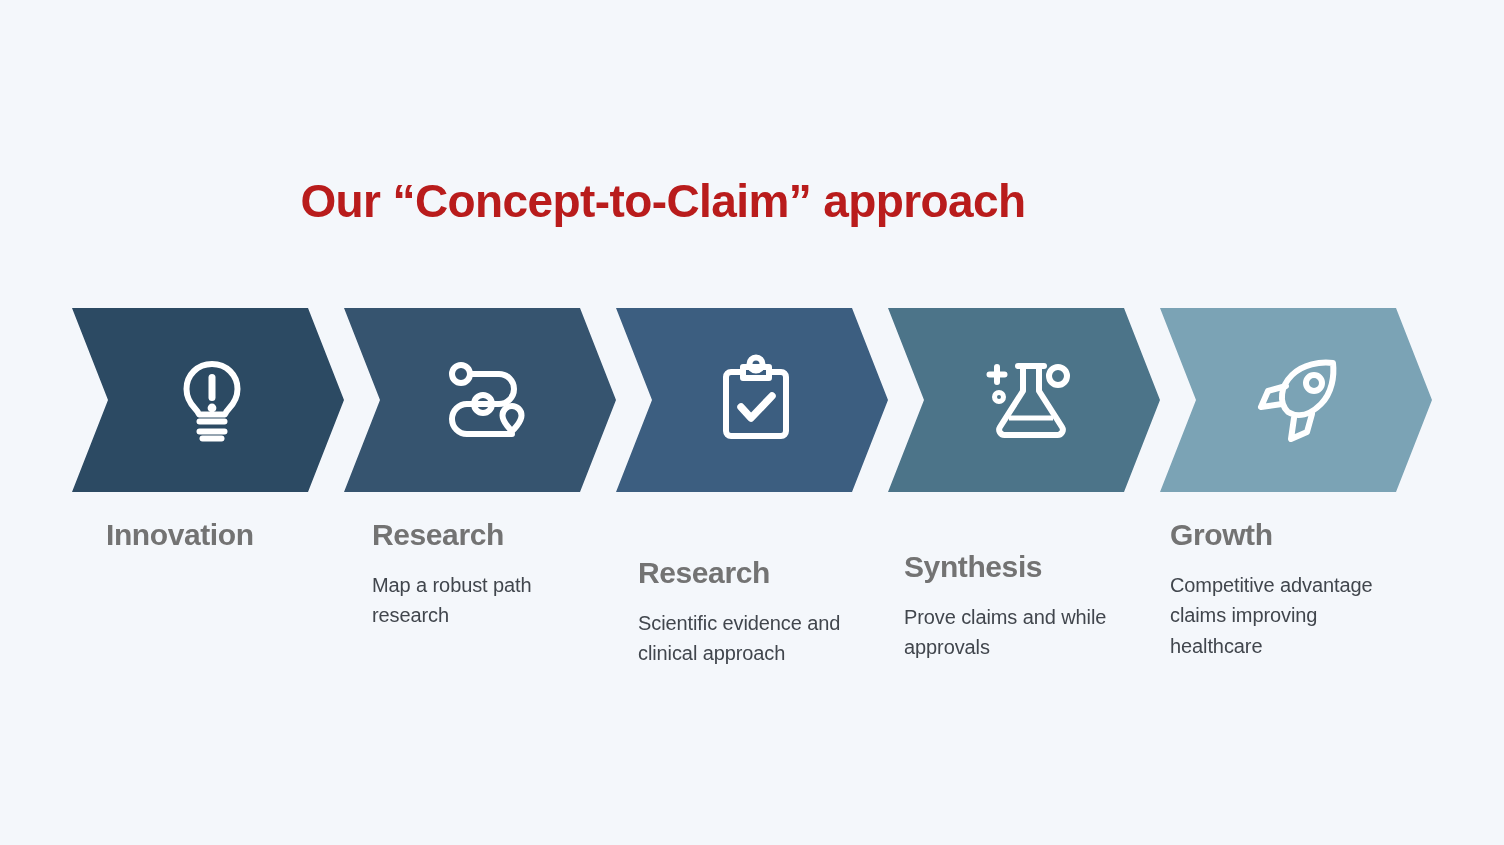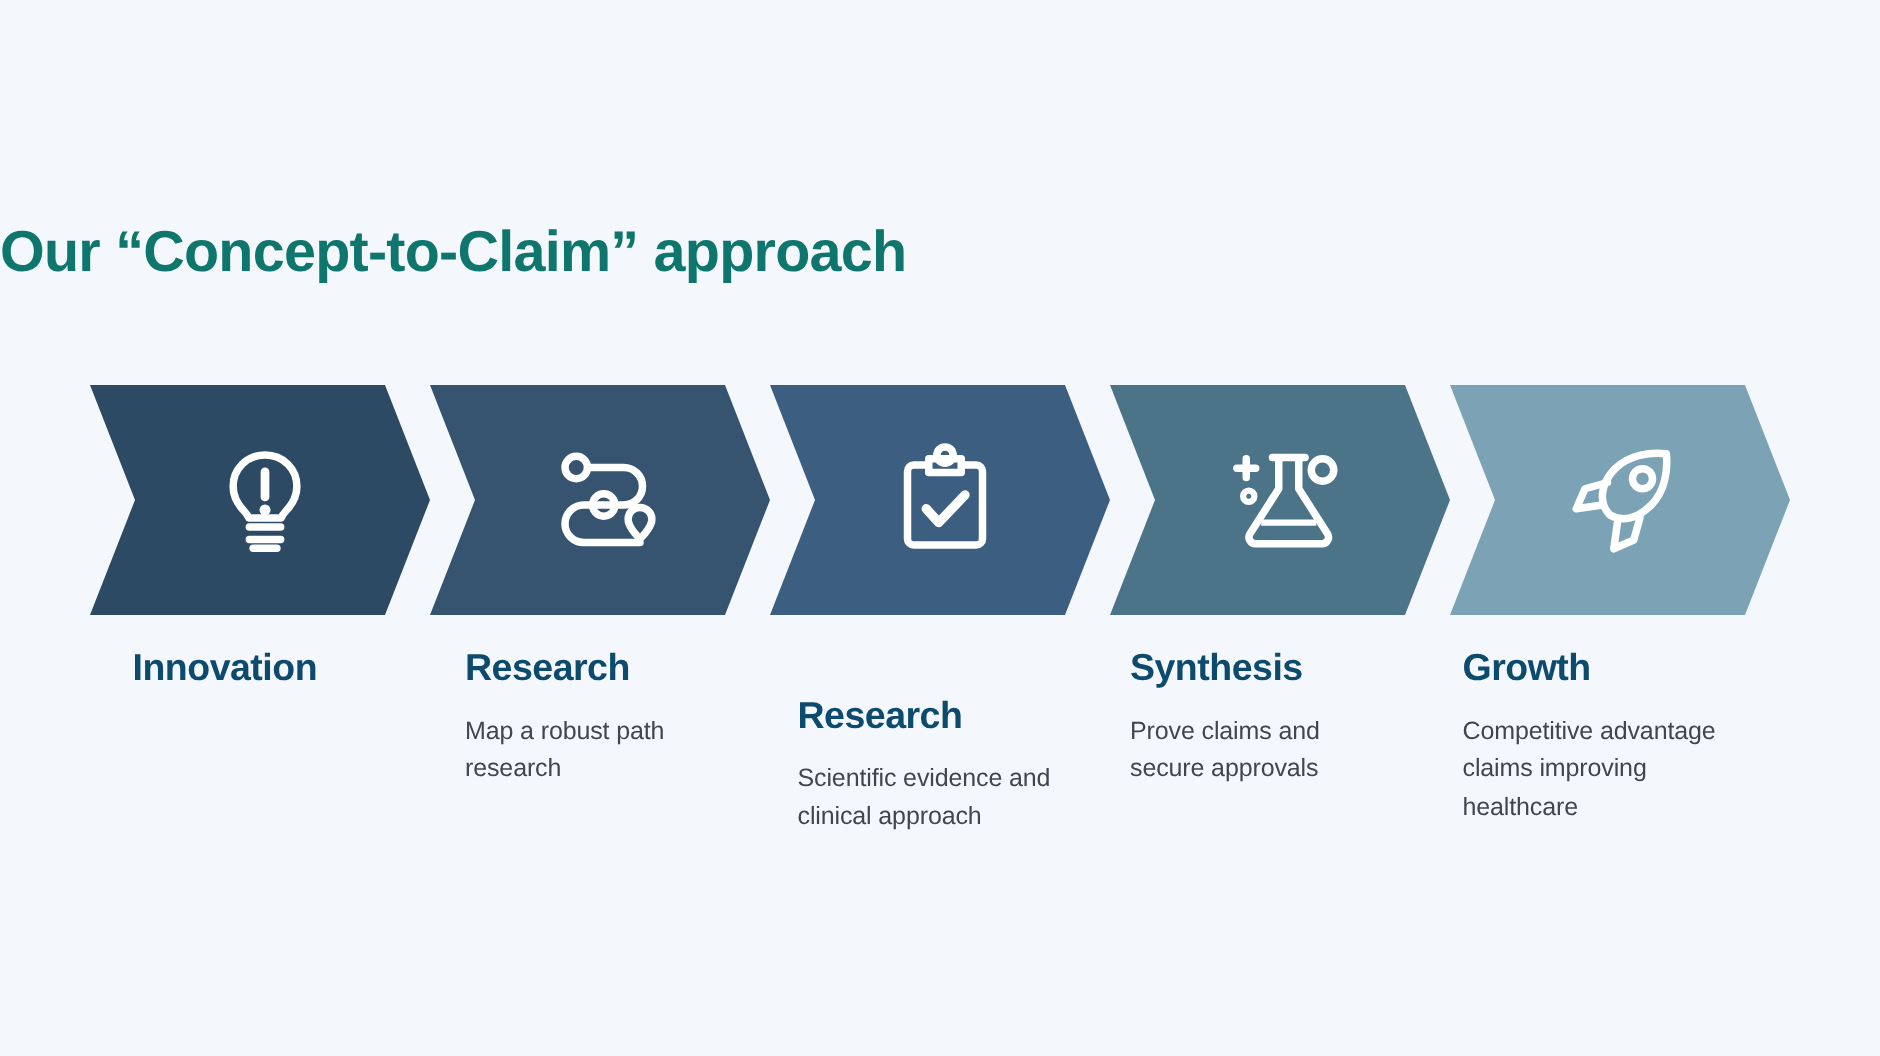--- a/index.html
+++ b/index.html
@@ -20,25 +20,25 @@
     inset: 0;
     background: #f4f7fb;
   }
 
   
   .title {
     position: absolute;
     top: 175px;
     left: 0;
     width: 1326px;
-    text-align: left;
+    text-align: center;
     font-size: 46px;
     font-weight: bold;
     letter-spacing: -0.6px;
-    color: #0f766e;
+    color: #b91c1c;
     line-height: 1.15;
   }
 
   
   .chevron-band {
     position: absolute;
     top: 308px;
     left: 72px;
     width: 1360px;
     height: 184px;
@@ -83,27 +83,27 @@
 
   .label-col {
     width: 268px;
     padding-right: 34px;
     box-sizing: border-box;
   }
 
   .label-col:nth-child(1) { padding-left: 34px; }
   .label-col:nth-child(2) { padding-left: 32px; }
   .label-col:nth-child(3) { padding-left: 30px; margin-top: 38px; }
-  .label-col:nth-child(4) { padding-left: 28px; }
+  .label-col:nth-child(4) { padding-left: 28px; margin-top: 32px; }
   .label-col:nth-child(5) { padding-left: 26px; }
 
   .step-title {
     font-size: 30px;
     font-weight: bold;
-    color: #0c4a6e;
+    color: #737373;
     letter-spacing: -0.4px;
     line-height: 1.1;
     margin-bottom: 19px;
     white-space: nowrap;
   }
 
   .step-desc {
     font-size: 20px;
     color: #41464d;
     line-height: 1.52;
@@ -190,21 +190,21 @@
       <div class="step-desc">Map a robust path research</div>
     </div>
 
     <div class="label-col">
       <div class="step-title">Research</div>
       <div class="step-desc">Scientific evidence and clinical approach</div>
     </div>
 
     <div class="label-col">
       <div class="step-title">Synthesis</div>
-      <div class="step-desc">Prove claims and secure approvals</div>
+      <div class="step-desc">Prove claims and while approvals</div>
     </div>
 
     <div class="label-col">
       <div class="step-title">Growth</div>
       <div class="step-desc">Competitive advantage claims improving healthcare</div>
     </div>
 
   </div>
 
 </div>

